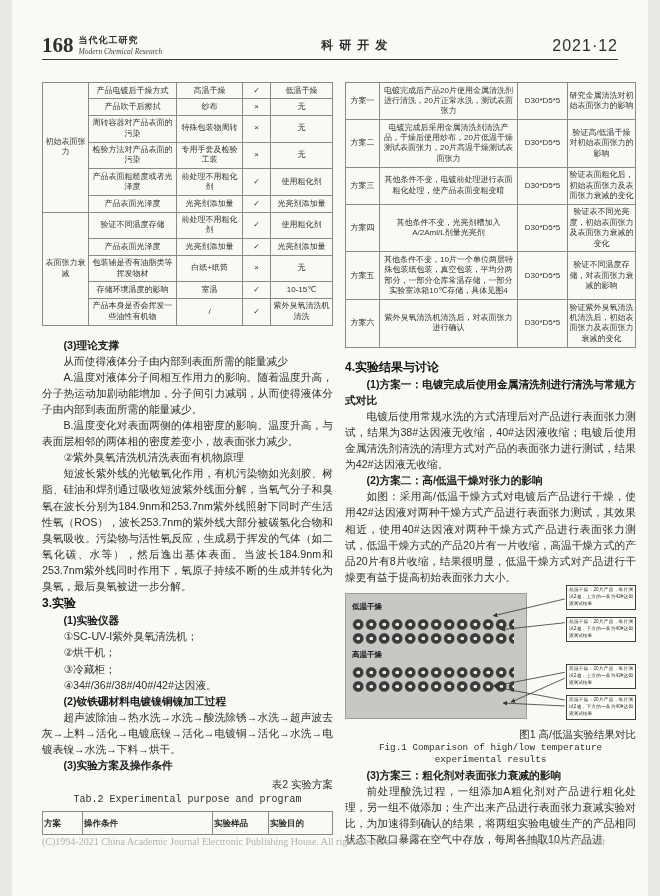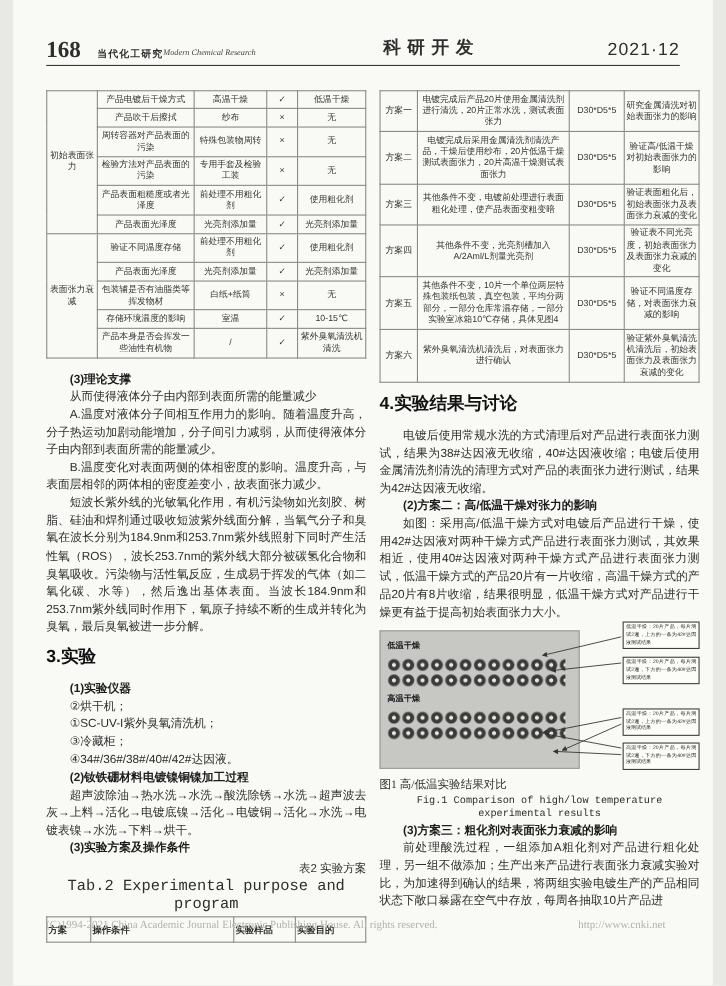--- a/index.html
+++ b/index.html
@@ -6,56 +6,56 @@
   .page{
     position:relative;width:636px;height:896px;margin:0 auto;
     background:#f9f9f6;overflow:hidden;
     font-family:"Liberation Sans","DejaVu Sans",sans-serif;
     color:#2e2e2e;
   }
   
   .header{position:absolute;left:30px;right:30px;top:26px;height:30px;
     display:flex;align-items:flex-end;border-bottom:1.6px solid #3a3a3a;padding-bottom:3px;}
   .pageno{font-family:"Liberation Serif","DejaVu Serif",serif;font-weight:bold;font-size:21px;line-height:1;}
-  .journal{margin-left:15px;display:flex;flex-direction:row;justify-content:flex-end;}
+  .journal{margin-left:5px;display:flex;flex-direction:column;justify-content:flex-end;}
   .journal-cn{font-size:9px;font-weight:bold;letter-spacing:1px;}
   .journal-en{font-family:"Liberation Serif","DejaVu Serif",serif;font-style:italic;font-size:7.5px;color:#444;}
-  .section-mid{flex:1;text-align:center;font-weight:bold;font-size:16px;letter-spacing:6px;padding-bottom:2px;}
+  .section-mid{flex:1;text-align:center;font-weight:bold;font-size:12px;letter-spacing:6px;padding-bottom:2px;}
   .issue{font-size:16px;letter-spacing:1px;padding-bottom:1px;}
   
   .content{position:absolute;left:30px;right:30px;top:82px;display:flex;gap:12px;}
   .col{width:294px;}
   
   table{border-collapse:collapse;width:100%;table-layout:fixed;}
   .datatable td{border:0.8px solid #8a8a86;font-size:8px;line-height:1.3;
     text-align:center;vertical-align:middle;padding:2.5px 1px;color:#333;}
   .datatable{border:1px solid #6f6f6b;}
   .mark{font-size:8.5px;}
   
   .textblock{margin-top:11px;font-size:10.7px;line-height:16.1px;text-align:justify;}
   .para{margin:0;text-indent:2em;}
   .bold-sub{margin:0;text-indent:2em;font-weight:bold;color:#1c1c1c;}
-  .big-head{margin:12px 0;font-weight:bold;font-size:16px;color:#111;text-indent:0;}
+  .big-head{margin:1px 0;font-weight:bold;font-size:12px;color:#111;text-indent:0;}
   
   .capcn{text-align:right;font-size:10.5px;margin:3px 0 0;}
-  .capen{text-align:center;font-family:"Liberation Mono","DejaVu Sans Mono",monospace;font-size:14px;margin:0 0 3px;}
+  .capen{text-align:center;font-family:"Liberation Mono","DejaVu Sans Mono",monospace;font-size:10px;margin:0 0 3px;}
   .t2 td{border:0.8px solid #8a8a86;font-size:8.5px;font-weight:bold;padding:3px 1px;}
   
   .figure-row{position:relative;margin:8px 0 0;display:flex;}
   .photo{width:182px;height:126px;background:#c7c7c3;border:0.8px solid #9a9a96;padding:3px 6px;box-sizing:border-box;}
   .photo-label{font-size:7.5px;font-weight:bold;color:#15151a;margin:2px 0 3px;}
   .rings{height:13px;width:162px;margin:1px 0;
     background-image:radial-gradient(circle at 6.2px 6.5px,#e9e9e5 1.6px,#3b3b3b 2.1px 4.7px,#8d8d89 5.4px,rgba(0,0,0,0) 5.9px);
     background-size:13px 13px;background-repeat:repeat-x;}
   .callouts{margin-left:auto;width:70px;display:flex;flex-direction:column;margin-top:-8px;}
   .callout{border:0.7px solid #3f3f3c;background:#fcfcf9;color:#2a2a2a;
     font-size:4.6px;line-height:1.45;padding:1.5px 2px;box-sizing:border-box;}
   .co1{margin-bottom:7px;} .co2{margin-bottom:22px;} .co3{margin-bottom:6px;}
   .arrows{position:absolute;inset:0;width:100%;height:100%;pointer-events:none;}
-  .figcap-cn{text-align:left;font-size:10.5px;margin:6px 0 0;font-family:Liberation Serif, serif;}
+  .figcap-cn{text-align:right;font-size:10.5px;margin:6px 0 0;}
   .figcap-en{text-align:center;font-family:"Liberation Mono","DejaVu Sans Mono",monospace;font-size:9.3px;line-height:12.5px;margin:0;}
   
   .watermark{position:absolute;left:30px;right:43px;top:836px;display:flex;justify-content:space-between;
     font-family:"Liberation Serif","DejaVu Serif",serif;font-size:10px;color:#b2b2ac;}
 </style>
 </head>
 <body>
 
 <div class="page">
 
@@ -151,25 +151,26 @@
           <td>紫外臭氧清洗机清洗</td>
         </tr>
       </tbody>
         </table>
 
       <div class="textblock">
         <p class="bold-sub">(3)理论支撑</p>
         <p class="para">从而使得液体分子由内部到表面所需的能量减少</p>
         <p class="para">A.温度对液体分子间相互作用力的影响。随着温度升高，分子热运动加剧动能增加，分子间引力减弱，从而使得液体分子由内部到表面所需的能量减少。</p>
         <p class="para">B.温度变化对表面两侧的体相密度的影响。温度升高，与表面层相邻的两体相的密度差变小，故表面张力减少。</p>
+        <p class="para">②紫外臭氧清洗机清洗表面有机物原理</p>
         <p class="para">短波长紫外线的光敏氧化作用，有机污染物如光刻胶、树脂、硅油和焊剂通过吸收短波紫外线面分解，当氧气分子和臭氧在波长分别为184.9nm和253.7nm紫外线照射下同时产生活性氧（ROS），波长253.7nm的紫外线大部分被碳氢化合物和臭氧吸收。污染物与活性氧反应，生成易于挥发的气体（如二氧化碳、水等），然后逸出基体表面。当波长184.9nm和253.7nm紫外线同时作用下，氧原子持续不断的生成并转化为臭氧，最后臭氧被进一步分解。</p>
         <p class="big-head">3.实验</p>
         <p class="bold-sub">(1)实验仪器</p>
+        <p class="para">①SC-UV-I紫外臭氧清洗机；</p>
         <p class="para">②烘干机；</p>
-        <p class="para">①SC-UV-I紫外臭氧清洗机；</p>
         <p class="para">③冷藏柜；</p>
         <p class="para">④34#/36#/38#/40#/42#达因液。</p>
         <p class="bold-sub">(2)钕铁硼材料电镀镍铜镍加工过程</p>
         <p class="para">超声波除油→热水洗→水洗→酸洗除锈→水洗→超声波去灰→上料→活化→电镀底镍→活化→电镀铜→活化→水洗→电镀表镍→水洗→下料→烘干。</p>
         <p class="bold-sub">(3)实验方案及操作条件</p>
         <p class="capcn">表2 实验方案</p>
         <p class="capen">Tab.2 Experimental purpose and program</p>
         <table class="t2">
           <colgroup>
               <col style="width:40px">
@@ -233,20 +234,21 @@
           <td>方案六</td>
           <td>紫外臭氧清洗机清洗后，对表面张力进行确认</td>
           <td>D30*D5*5</td>
           <td>验证紫外臭氧清洗机清洗后，初始表面张力及表面张力衰减的变化</td>
         </tr>
       </tbody>
         </table>
 
       <div class="textblock">
         <p class="big-head">4.实验结果与讨论</p>
+        <p class="bold-sub">(1)方案一：电镀完成后使用金属清洗剂进行清洗与常规方式对比</p>
         <p class="para">电镀后使用常规水洗的方式清理后对产品进行表面张力测试，结果为38#达因液无收缩，40#达因液收缩；电镀后使用金属清洗剂清洗的清理方式对产品的表面张力进行测试，结果为42#达因液无收缩。</p>
         <p class="bold-sub">(2)方案二：高/低温干燥对张力的影响</p>
         <p class="para">如图：采用高/低温干燥方式对电镀后产品进行干燥，使用42#达因液对两种干燥方式产品进行表面张力测试，其效果相近，使用40#达因液对两种干燥方式产品进行表面张力测试，低温干燥方式的产品20片有一片收缩，高温干燥方式的产品20片有8片收缩，结果很明显，低温干燥方式对产品进行干燥更有益于提高初始表面张力大小。</p>
 
         <div class="figure-row">
           <div class="photo">
             <div class="photo-label">低温干燥</div>
             <div class="rings"></div>
             <div class="rings"></div>
             <div class="photo-label">高温干燥</div>

